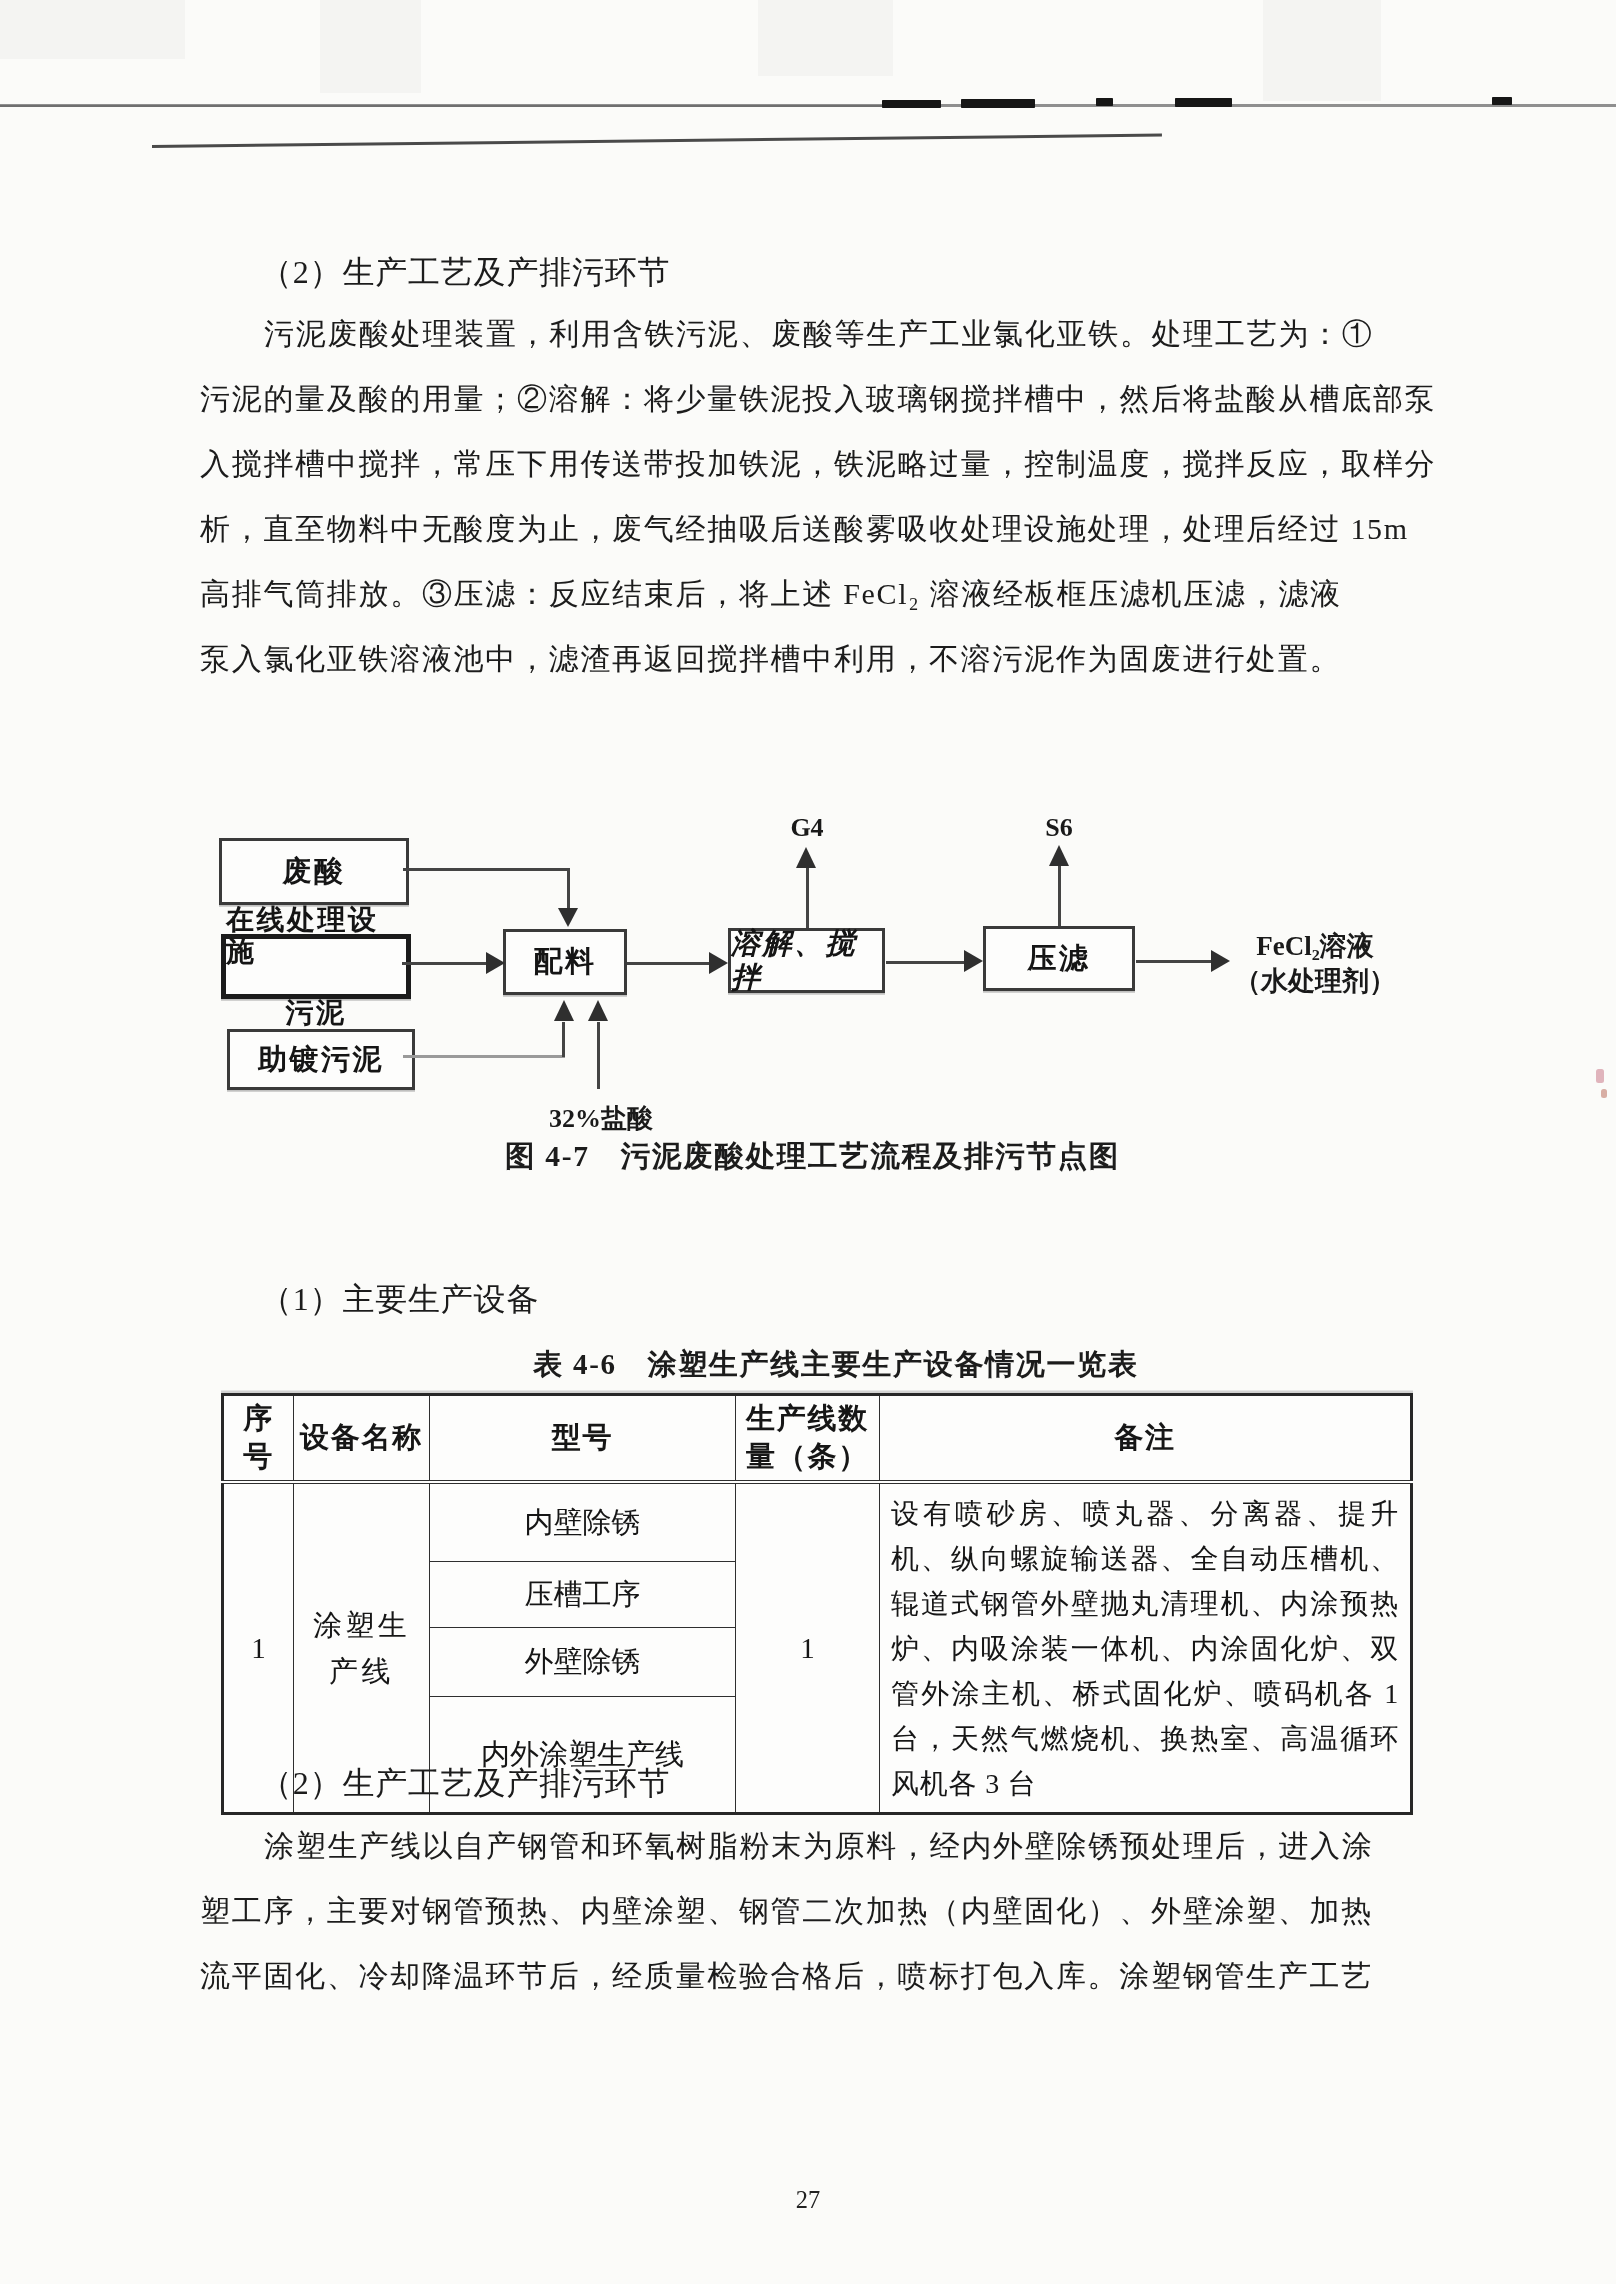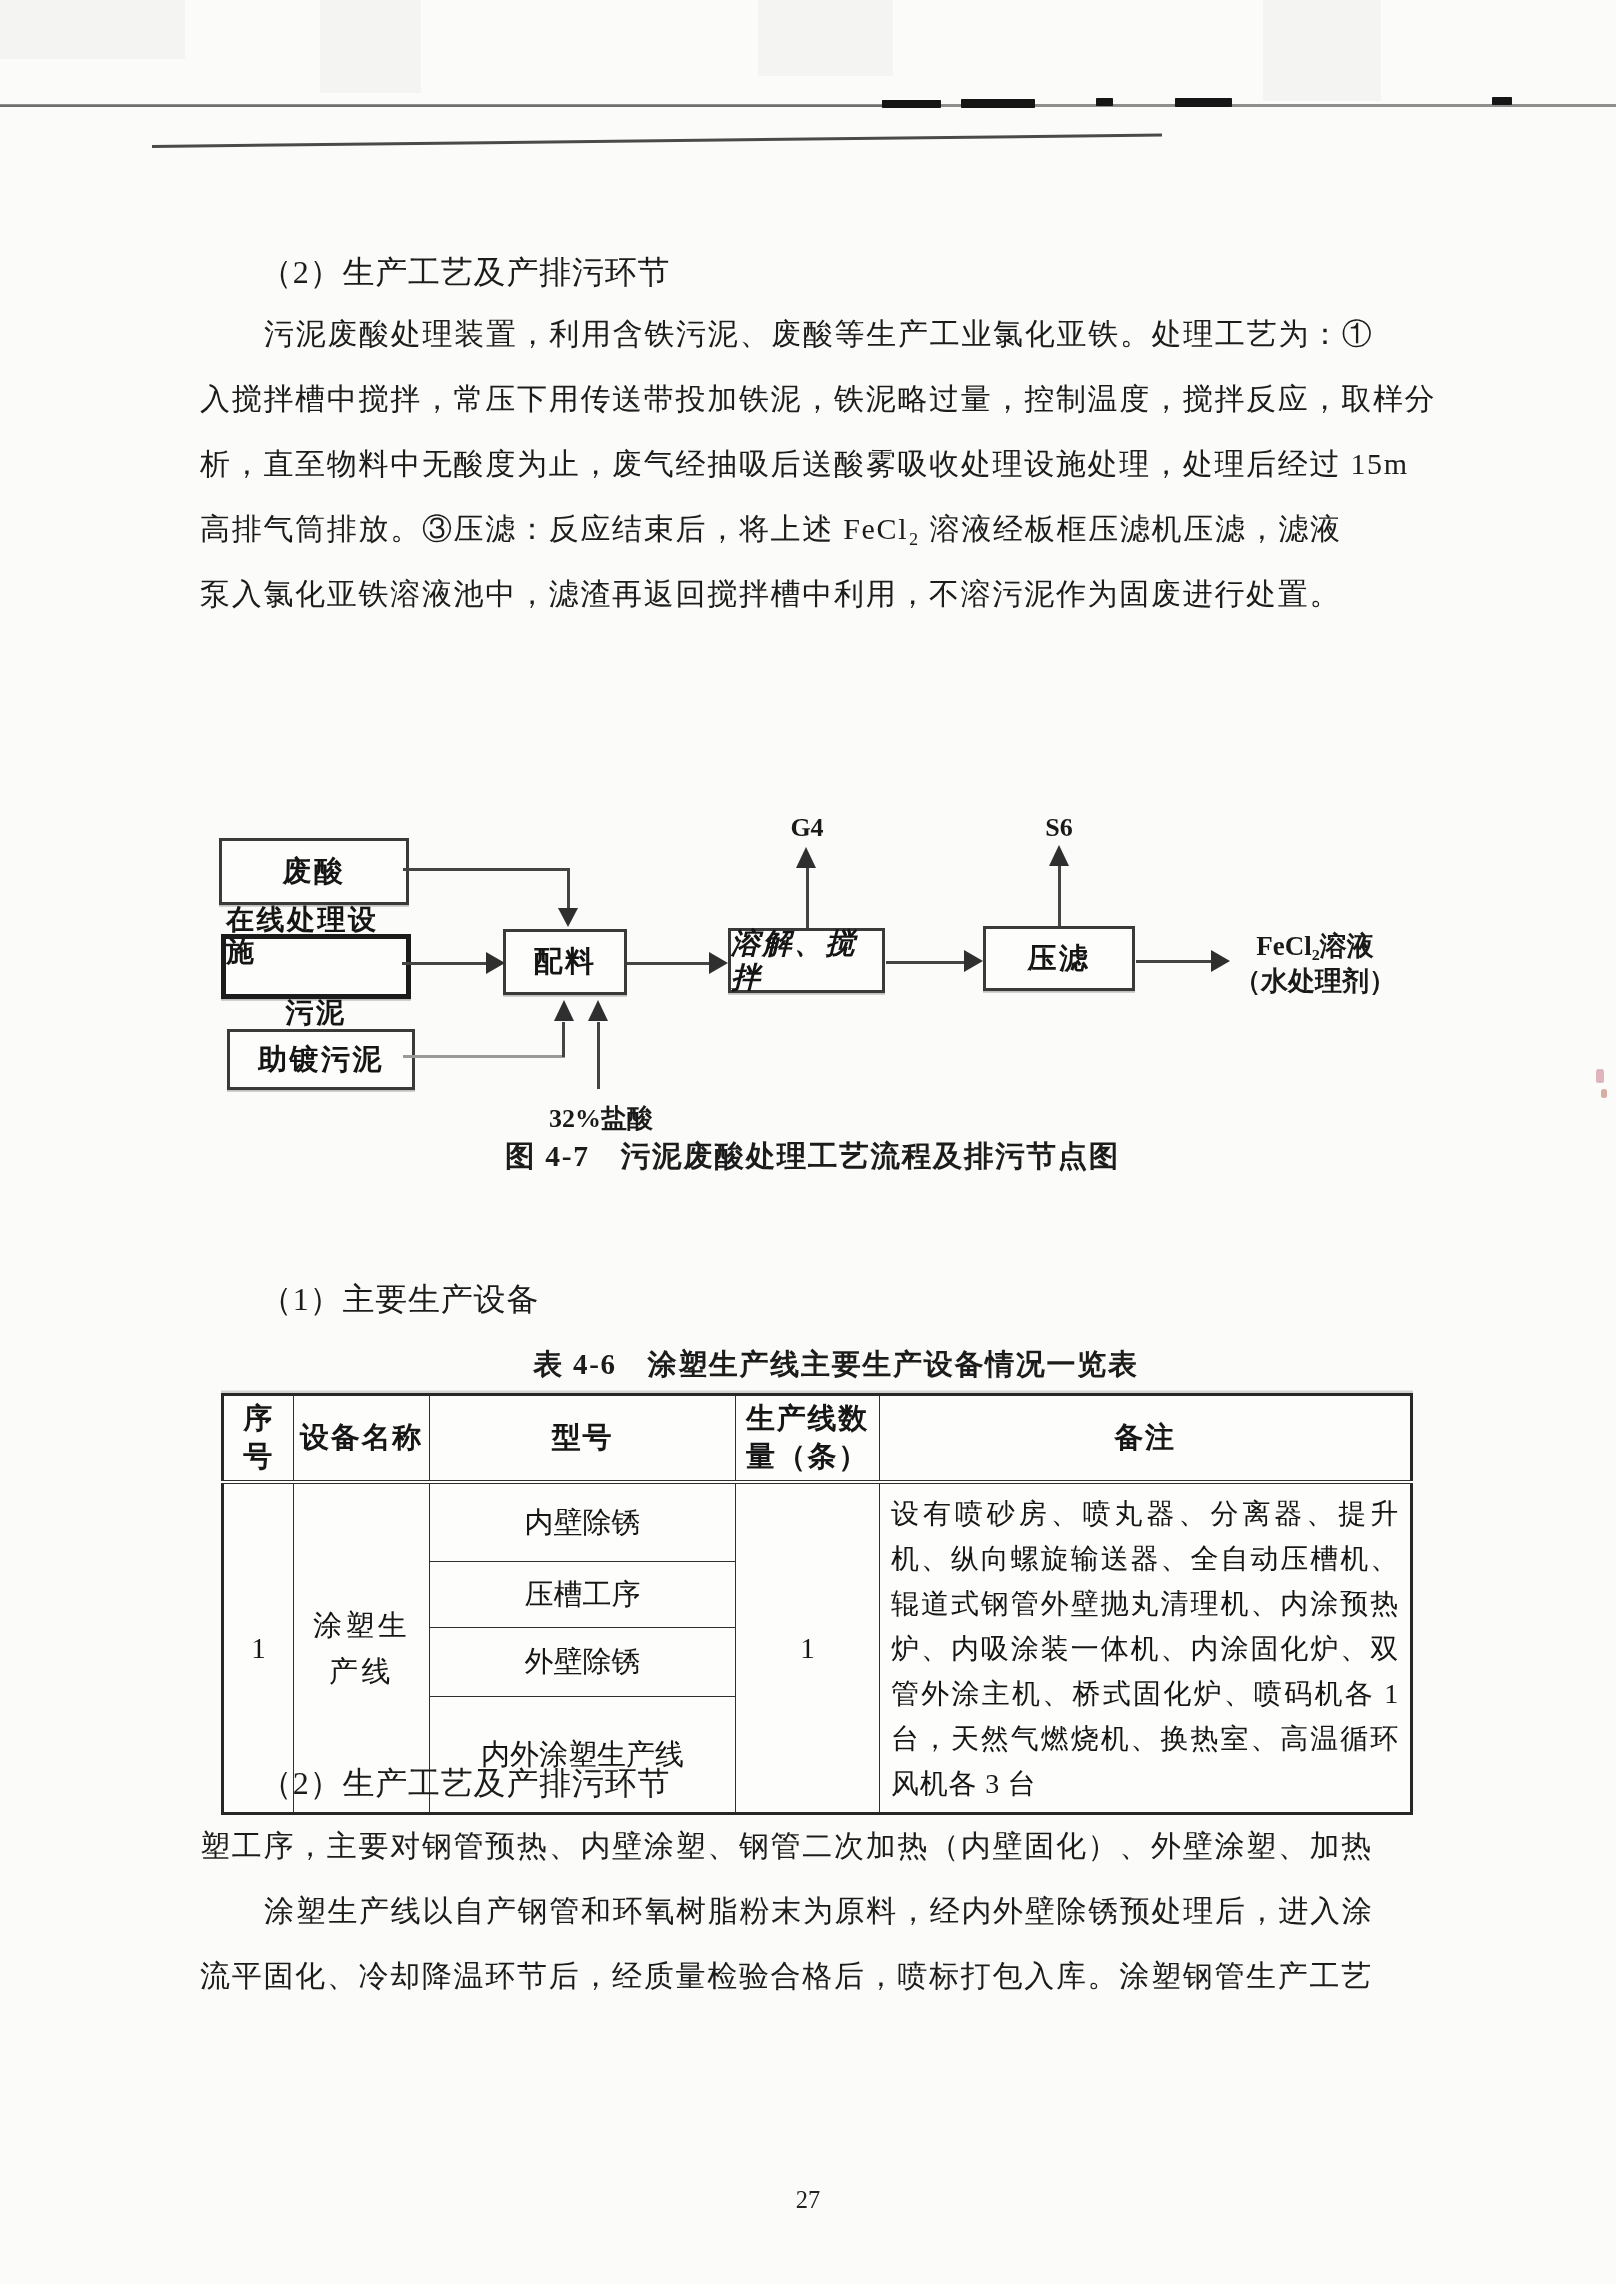--- a/index.html
+++ b/index.html
@@ -94,20 +94,21 @@
   <div class="dash" style="left:1492px;top:97px;width:20px;height:8.4px;"></div>
   <div class="pinkmark" style="left:1596px;top:1069px;width:7.6px;height:13.5px;background:#d9a3ad;"></div>
   <div class="pinkmark" style="left:1601px;top:1089px;width:5.9px;height:9.3px;background:#cf9b8f;"></div>
 
   <div class="header-rule"></div>
 
   <div class="hline" style="left:260px;top:251px;font-size:32px;">（2）生产工艺及产排污环节</div>
 
   <div class="para" style="top:301px;">
     <div class="ln ind">污泥废酸处理装置，利用含铁污泥、废酸等生产工业氯化亚铁。处理工艺为：①</div>
+    <div class="ln">污泥的量及酸的用量；②溶解：将少量铁泥投入玻璃钢搅拌槽中，然后将盐酸从槽底部泵</div>
     <div class="ln">入搅拌槽中搅拌，常压下用传送带投加铁泥，铁泥略过量，控制温度，搅拌反应，取样分</div>
     <div class="ln">析，直至物料中无酸度为止，废气经抽吸后送酸雾吸收处理设施处理，处理后经过 15m</div>
     <div class="ln">高排气筒排放。③压滤：反应结束后，将上述 FeCl₂ 溶液经板框压滤机压滤，滤液</div>
     <div class="ln">泵入氯化亚铁溶液池中，滤渣再返回搅拌槽中利用，不溶污泥作为固废进行处置。</div>
   </div>
 
   <div class="diagram">
 
     <div class="dbox" style="left:219px;top:838px;width:184px;height:61px;">
       <span>废酸</span>
@@ -209,21 +210,21 @@
         <tr class="rD">
           <td>内外涂塑生产线</td>
         </tr>
       </tbody>
     </table>
   </div>
 
   <div class="hline" style="left:260px;top:1762px;font-size:32px;">（2）生产工艺及产排污环节</div>
 
   <div class="para" style="top:1813px;">
+    <div class="ln ind">涂塑生产线以自产钢管和环氧树脂粉末为原料，经内外壁除锈预处理后，进入涂</div>
     <div class="ln">塑工序，主要对钢管预热、内壁涂塑、钢管二次加热（内壁固化）、外壁涂塑、加热</div>
-    <div class="ln ind">涂塑生产线以自产钢管和环氧树脂粉末为原料，经内外壁除锈预处理后，进入涂</div>
     <div class="ln">流平固化、冷却降温环节后，经质量检验合格后，喷标打包入库。涂塑钢管生产工艺</div>
   </div>
 
   <div class="pageno">27</div>
 
 </div>
 
 
 </body></html>

